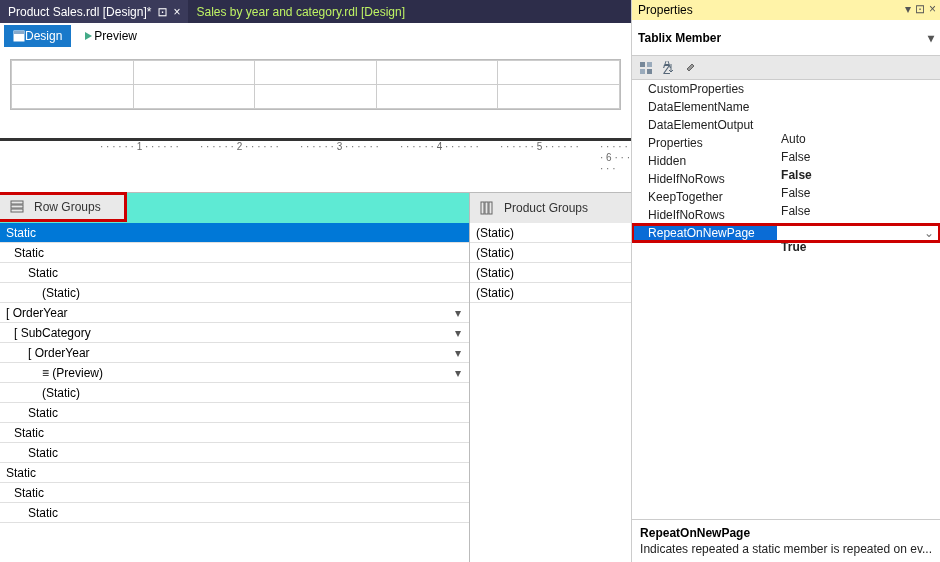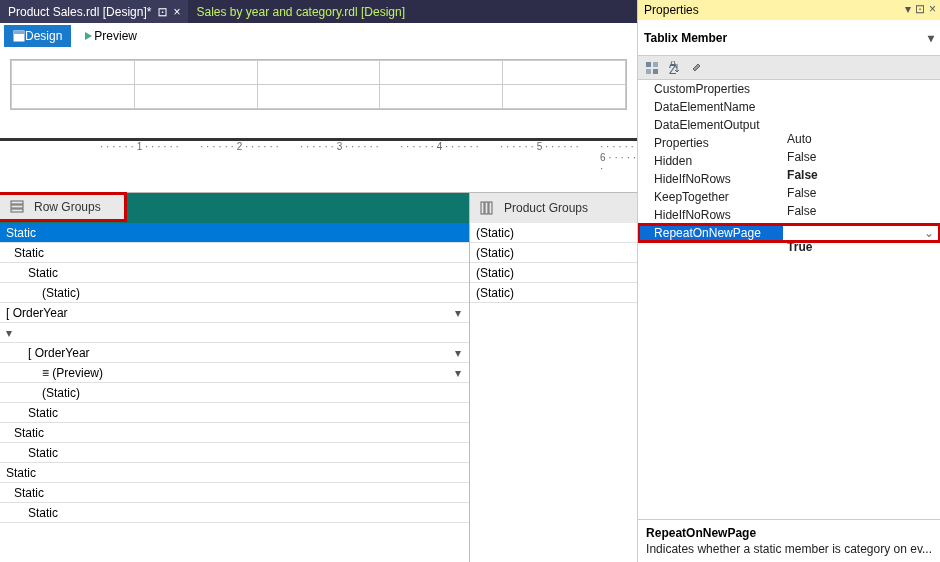--- a/index.html
+++ b/index.html
@@ -30,21 +30,21 @@
 .ruler { position: absolute; left: 40px; right: 0; top: 0; height: 18px; font-size: 10px; color: #666; }
 .ruler-mark { position: absolute; top: 0; font-size: 10px; }
 
 
 .groups-pane { flex: 1; display: flex; border-top: 1px solid #bbb; margin-top: 32px; }
 .row-groups { width: 470px; display: flex; flex-direction: column; border-right: 1px solid #bbb; }
 .col-groups { flex: 1; display: flex; flex-direction: column; }
 .groups-header { height: 30px; background: #e9e9e9; display: flex; align-items: center; padding: 0 10px; gap: 10px; color: #333; }
 .groups-header .ico { width: 14px; height: 14px; }
 .row-groups .groups-header { border: 3px solid #cc0000; border-bottom: 3px solid #cc0000; width: 130px; position: relative; z-index: 2; margin-top:-3px; margin-left:-3px; }
-.row-groups-header-wrap { background: #0f766e; height: 30px; display: flex; align-items: center; }
+.row-groups-header-wrap { background: #5eead4; height: 30px; display: flex; align-items: center; }
 .col-groups .groups-header { width: 100%; }
 .group-list { flex: 1; overflow: auto; }
 .group-row { height: 20px; display: flex; align-items: center; border-bottom: 1px solid #e0e0e0; padding-right: 2px; position: relative; }
 .group-row.selected { background: #0078d7; color: #fff; }
 .group-label { flex: 1; padding-left: 6px; white-space: nowrap; }
 .group-dd { width: 18px; text-align: center; color: #555; }
 .indent-1 { padding-left: 14px; } .indent-2 { padding-left: 28px; }
 .indent-3 { padding-left: 42px; }
 
 
@@ -160,20 +160,21 @@
             <span class="group-label indent-2">Static</span>
           </div>
           <div class="group-row">
             <span class="group-label indent-3">(Static)</span>
           </div>
           <div class="group-row">
             <span class="group-label indent-0">[ OrderYear</span>
             <span class="group-dd">▾</span>
           </div>
           <div class="group-row">
+            <span class="group-label indent-1">[ SubCategory</span>
             <span class="group-dd">▾</span>
           </div>
           <div class="group-row">
             <span class="group-label indent-2">[ OrderYear</span>
             <span class="group-dd">▾</span>
           </div>
           <div class="group-row">
             <span class="group-label indent-3">≡ (Preview)</span>
             <span class="group-dd">▾</span>
           </div>
@@ -297,15 +298,15 @@
         <div class="name">HideIfNoRows</div>
       </div>
       <div class="prop-row highlight">
         <div class="name">RepeatOnNewPage</div>
         <div class="value bold">True</div>
         <span class="dd-ico">⌄</span>
       </div>
     </div>
   <div class="prop-desc">
     <div class="t">RepeatOnNewPage</div>
-    <div class="d">Indicates whether a static member is category on ev...</div>
+    <div class="d">Indicates repeated a static member is repeated on ev...</div>
   </div>
 </div>
 
 </body></html>

